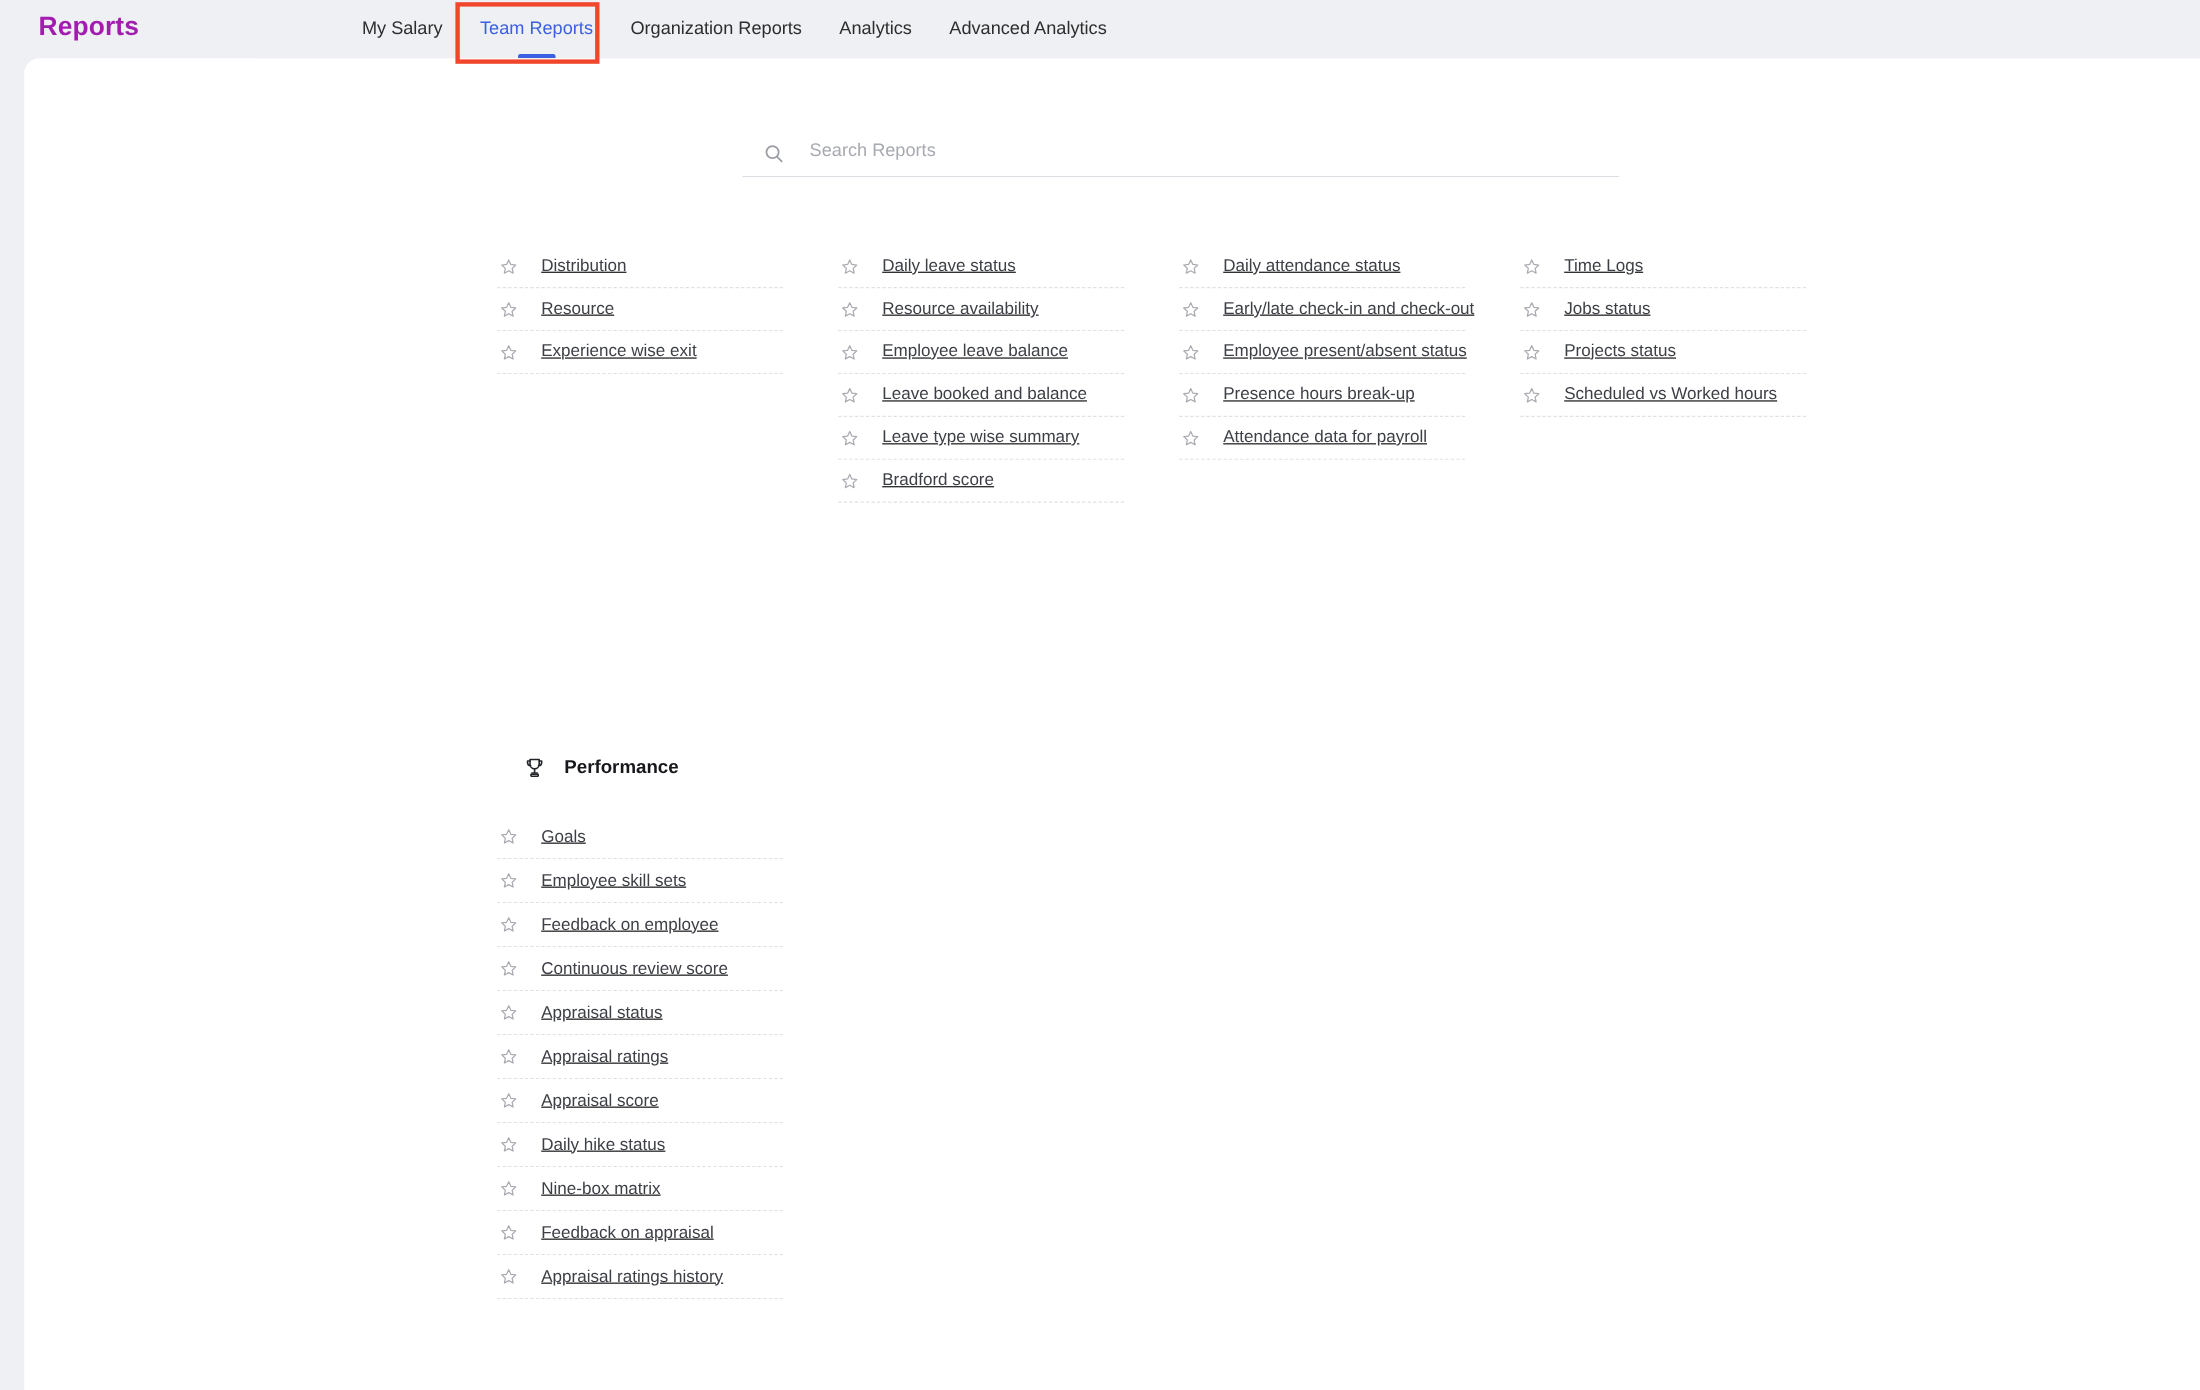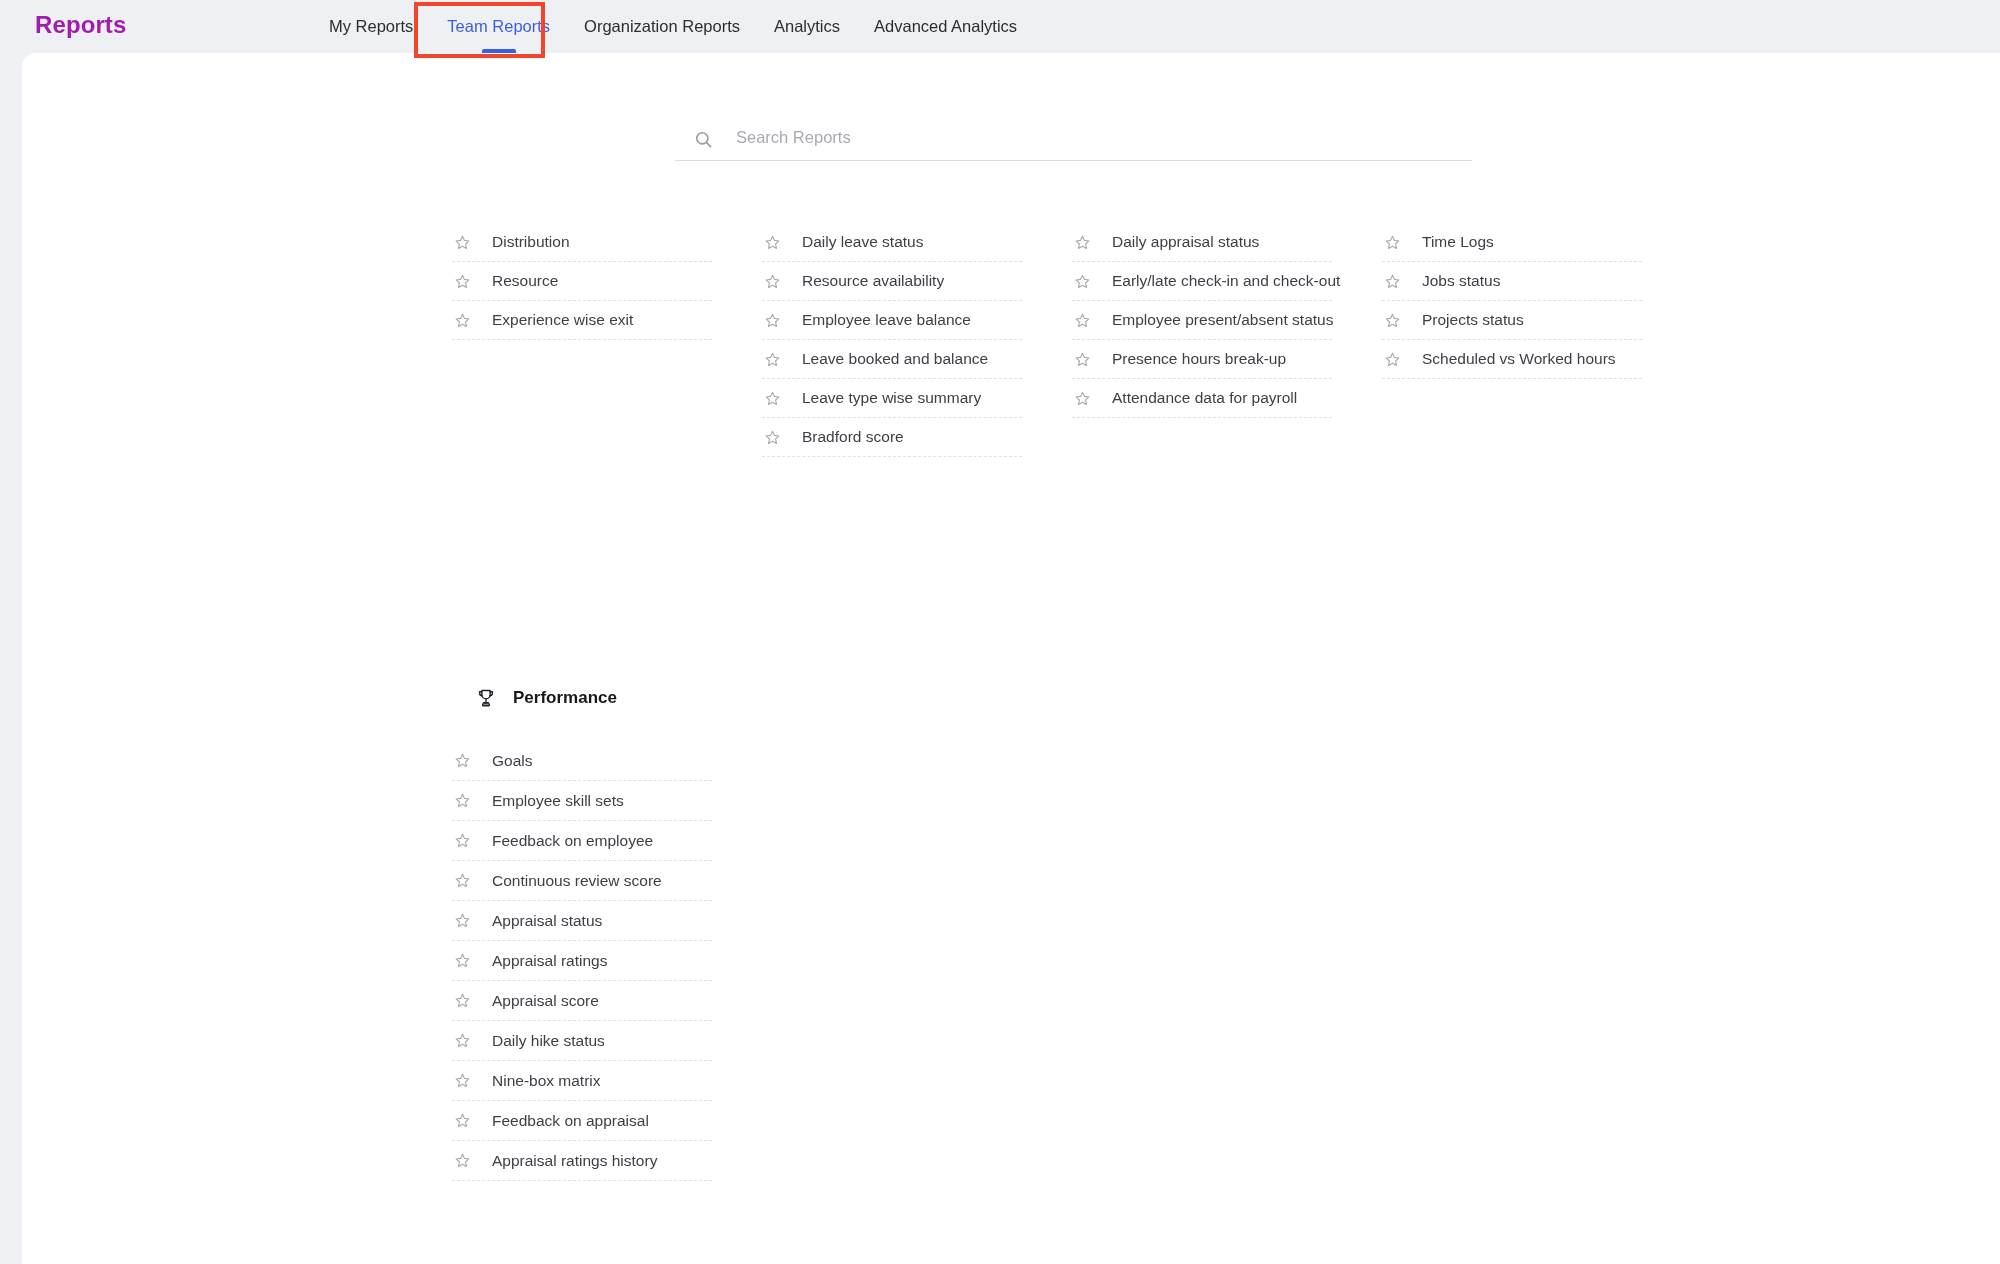--- a/index.html
+++ b/index.html
@@ -156,20 +156,21 @@
     width: 260px;
     flex: 0 0 260px;
   }
 
   .report-row {
     display: flex;
     align-items: center;
     height: 39px;
     border-bottom: 1px dashed #dfe1e5;
     cursor: pointer;
+    text-decoration: underline;
   }
   .report-row:last-child { }
 
   .star-icon {
     width: 17px;
     height: 17px;
     flex: 0 0 17px;
     margin-left: 2px;
     color: #a9abb1;
   }
@@ -217,21 +218,21 @@
 </style>
 </head>
 <body>
 
 <div class="app">
 
   <div class="topbar">
     <div class="page-title">Reports</div>
     <nav class="tabs" id="tabs-host">
         <div class="tab">
-          <span>My Reports</span>
+          <span>My Salary</span>
         </div>
         <div class="tab active">
           <span>Team Reports</span>
           <span class="tab-underline"></span>
         </div>
         <div class="tab">
           <span>Organization Reports</span>
         </div>
         <div class="tab">
           <span>Analytics</span>
@@ -333,21 +334,21 @@
             <span class="report-label">Bradford score</span>
           </div>
         </div>
         <div class="column">
           <div class="report-row">
             <span class="star-icon">
               <svg viewBox="0 0 24 24" width="17" height="17" fill="none" stroke="currentColor" stroke-width="1.6" stroke-linejoin="round">
                 <path d="M12 3.2l2.72 5.86 6.28.74-4.64 4.3 1.26 6.2L12 17.2 6.38 20.3l1.26-6.2L3 9.8l6.28-.74z"></path>
               </svg>
             </span>
-            <span class="report-label">Daily appraisal status</span>
+            <span class="report-label">Daily attendance status</span>
           </div>
           <div class="report-row">
             <span class="star-icon">
               <svg viewBox="0 0 24 24" width="17" height="17" fill="none" stroke="currentColor" stroke-width="1.6" stroke-linejoin="round">
                 <path d="M12 3.2l2.72 5.86 6.28.74-4.64 4.3 1.26 6.2L12 17.2 6.38 20.3l1.26-6.2L3 9.8l6.28-.74z"></path>
               </svg>
             </span>
             <span class="report-label">Early/late check-in and check-out</span>
           </div>
           <div class="report-row">

